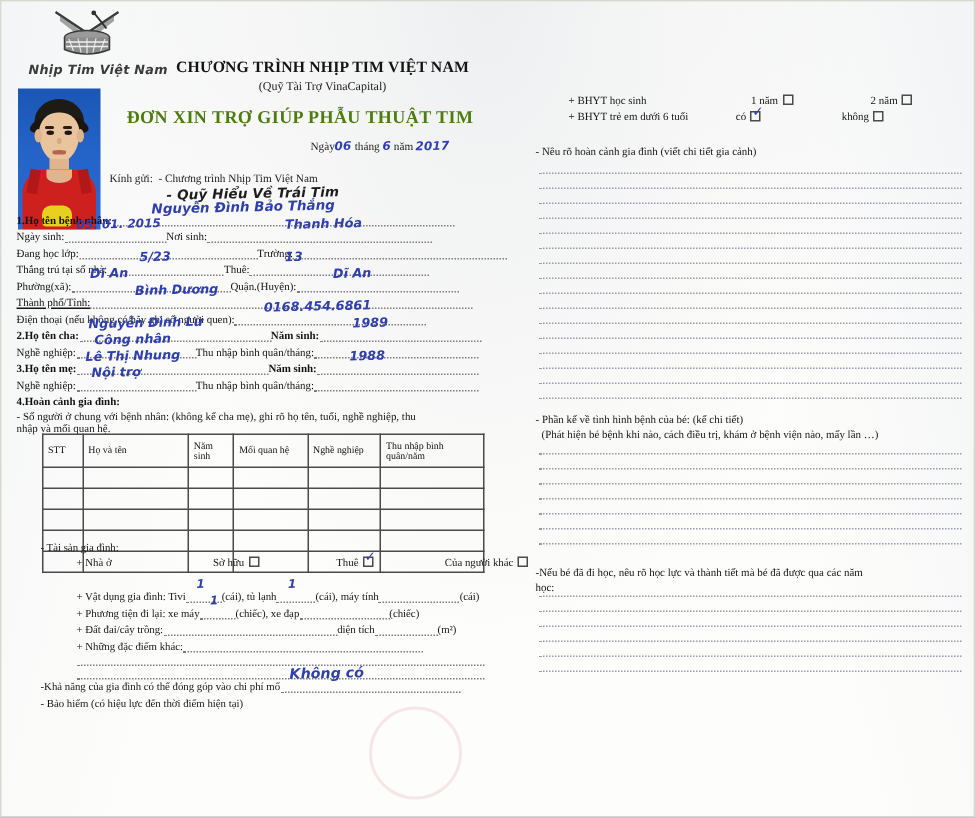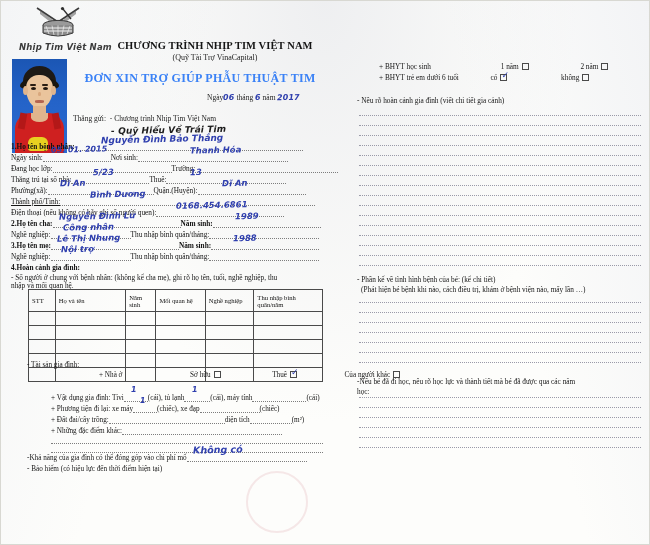--- a/index.html
+++ b/index.html
@@ -67,21 +67,21 @@
   #prog-title{
     position:absolute;left:94px;top:39px;width:240px;text-align:center;
     font-size:10.5px;font-weight:bold;letter-spacing:.1px;color:#141414;
   }
   #prog-sub{
     position:absolute;left:94px;top:52px;width:240px;text-align:center;
     font-size:8px;color:#1d1d1d;
   }
   #form-title{
     position:absolute;left:74px;top:70px;width:250px;text-align:center;
-    font-size:12px;font-weight:bold;letter-spacing:.3px;color:#3b82f6;
+    font-size:12px;font-weight:bold;letter-spacing:.3px;color:#4d7c0f;
   }
   #date-top{
     position:absolute;left:206px;top:92px;font-size:7.5px;color:#1d1d1d;white-space:nowrap;
   }
   #kinh-gui{position:absolute;left:72px;top:113px;font-size:7.5px;color:#1d1d1d;}
   #kinh-gui-2{position:absolute;left:110px;top:124px;font-size:7.5px;color:#1d1d1d;}
 
   
   .hw{
     font-family:"DejaVu Sans",sans-serif;
@@ -170,21 +170,21 @@
 
     <div id="date-top">
       <span>Ngày</span><span class="hw" style="font-size:8px;">06</span>
       <span>tháng</span>
       <span class="hw" style="font-size:8px;">6</span>
       <span>năm</span>
       <span class="hw" style="font-size:8px;">2017</span>
     </div>
 
     <div id="kinh-gui">
-      <span>Thắng gửi:</span>
+      <span>Kính gửi:</span>
       &nbsp;<span>- Chương trình Nhịp Tim Việt Nam</span>
     </div>
     <div id="kinh-gui-2" class="hw" style="font-size:9px;">- Quỹ Hiểu Về Trái Tim</div>
 
     <div class="frow" style="top:141px;">
       <span class="lbl b">1.Họ tên bệnh nhân:</span><span class="dots" style="width:228px;position:relative;">
         <span class="hw-abs" style="left:26px;top:-8px;font-size:9px;">Nguyễn Đình Bảo Thắng</span>
       </span>
     </div>
 
@@ -310,21 +310,21 @@
             <td class="r"></td>
             <td class="r"></td>
             <td class="r"></td>
             <td class="r"></td>
           </tr>
         </tbody>
     </table>
 
     <div class="asset" style="left:26px;top:360px;">- Tài sản gia đình:</div>
 
-    <div class="asset" style="left:50px;top:370px;margin-left:48px;">
+    <div class="asset" style="left:50px;top:370px;">
       <span>+ Nhà ở</span>
       <span style="display:inline-block;width:64px;"></span>
       <span>Sở hữu</span><span class="cbx"></span>
       <span style="display:inline-block;width:48px;"></span>
       <span>Thuê</span><span class="cbx"><span class="tick">✓</span></span>
       <span style="display:inline-block;width:44px;"></span>
       <span>Của người khác</span><span class="cbx"></span>
     </div>
 
 

